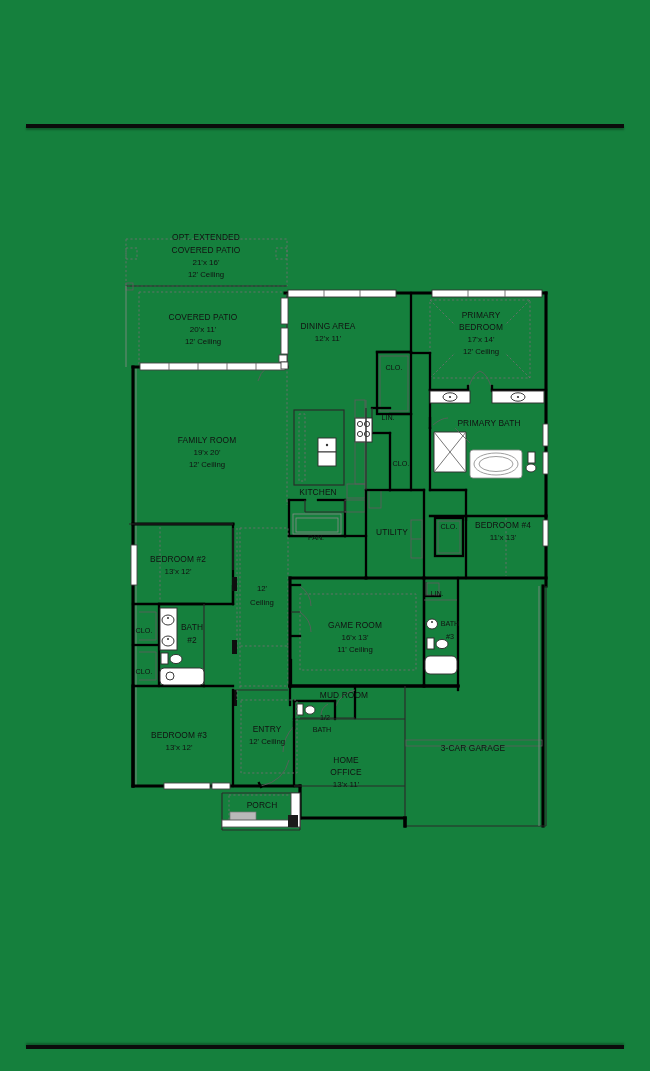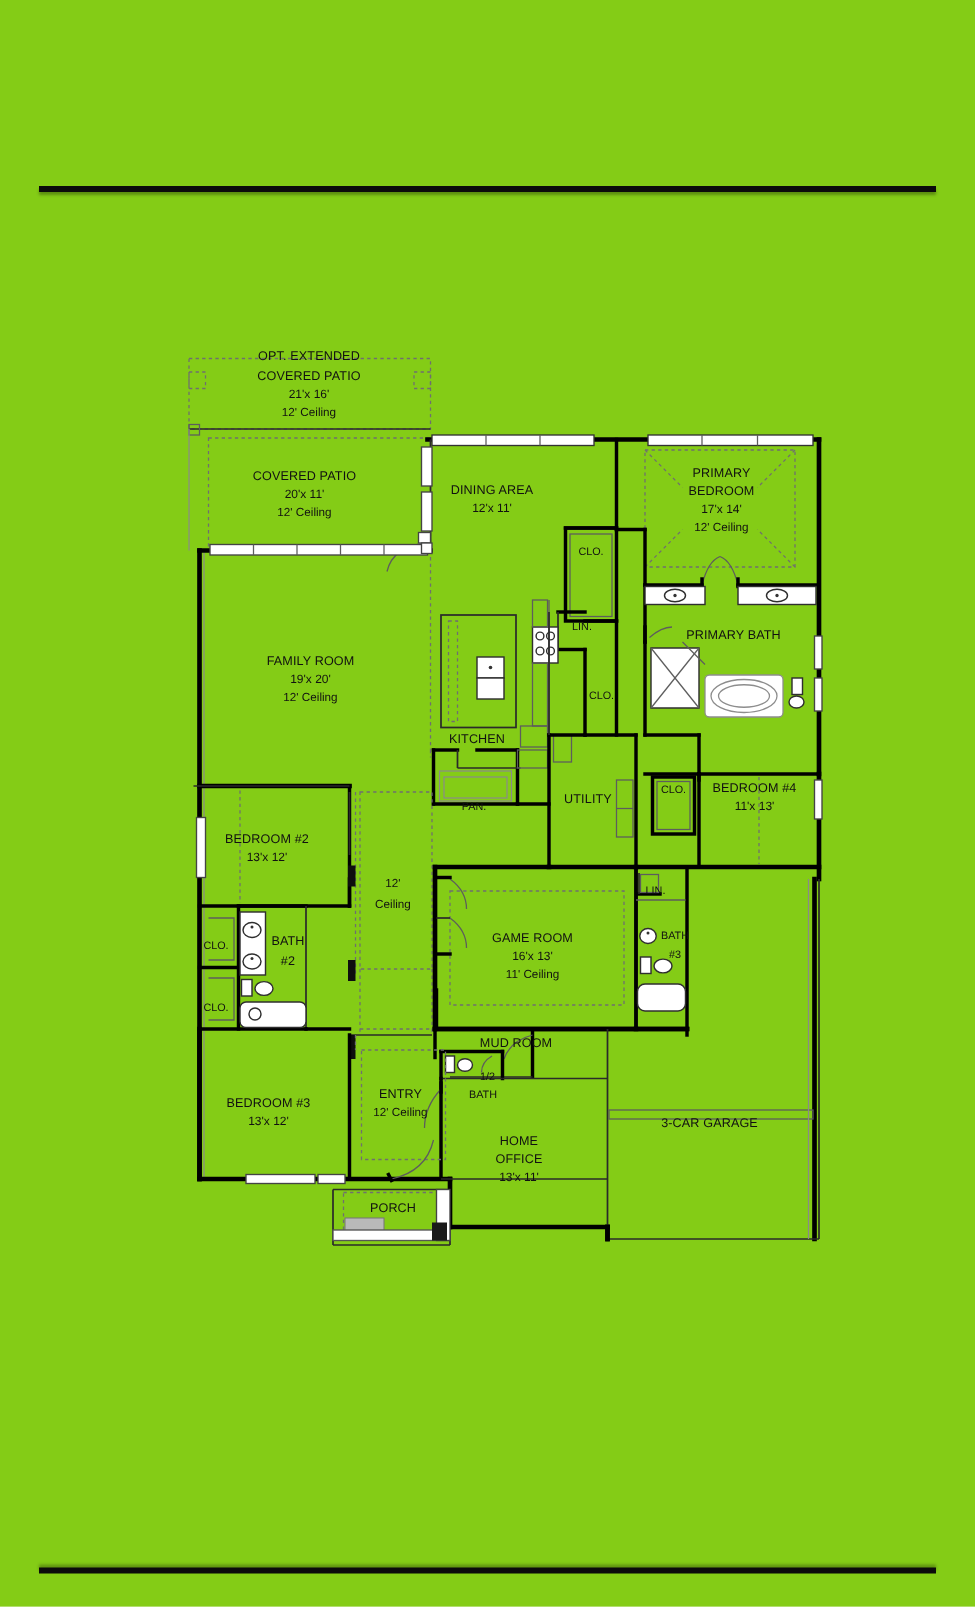--- a/index.html
+++ b/index.html
@@ -11,21 +11,21 @@
     width: 650px;
     height: 1071px;
     position: relative;
     overflow: hidden;
     font-family: "Liberation Sans", sans-serif;
     color: #000000;
   }
   #page {
     position: absolute;
     inset: 0;
-    background: #84cc16;
+    background: #15803d;
   }
   .rule {
     position: absolute;
     left: 26px;
     width: 598px;
     background: #0b0b0b;
   }
   #rule-top { top: 124px; height: 4px; box-shadow: 0 2px 2px rgba(0,0,0,.30); }
   #rule-bottom { top: 1045px; height: 4px; box-shadow: 0 -2px 2px rgba(0,0,0,.28); }
 

